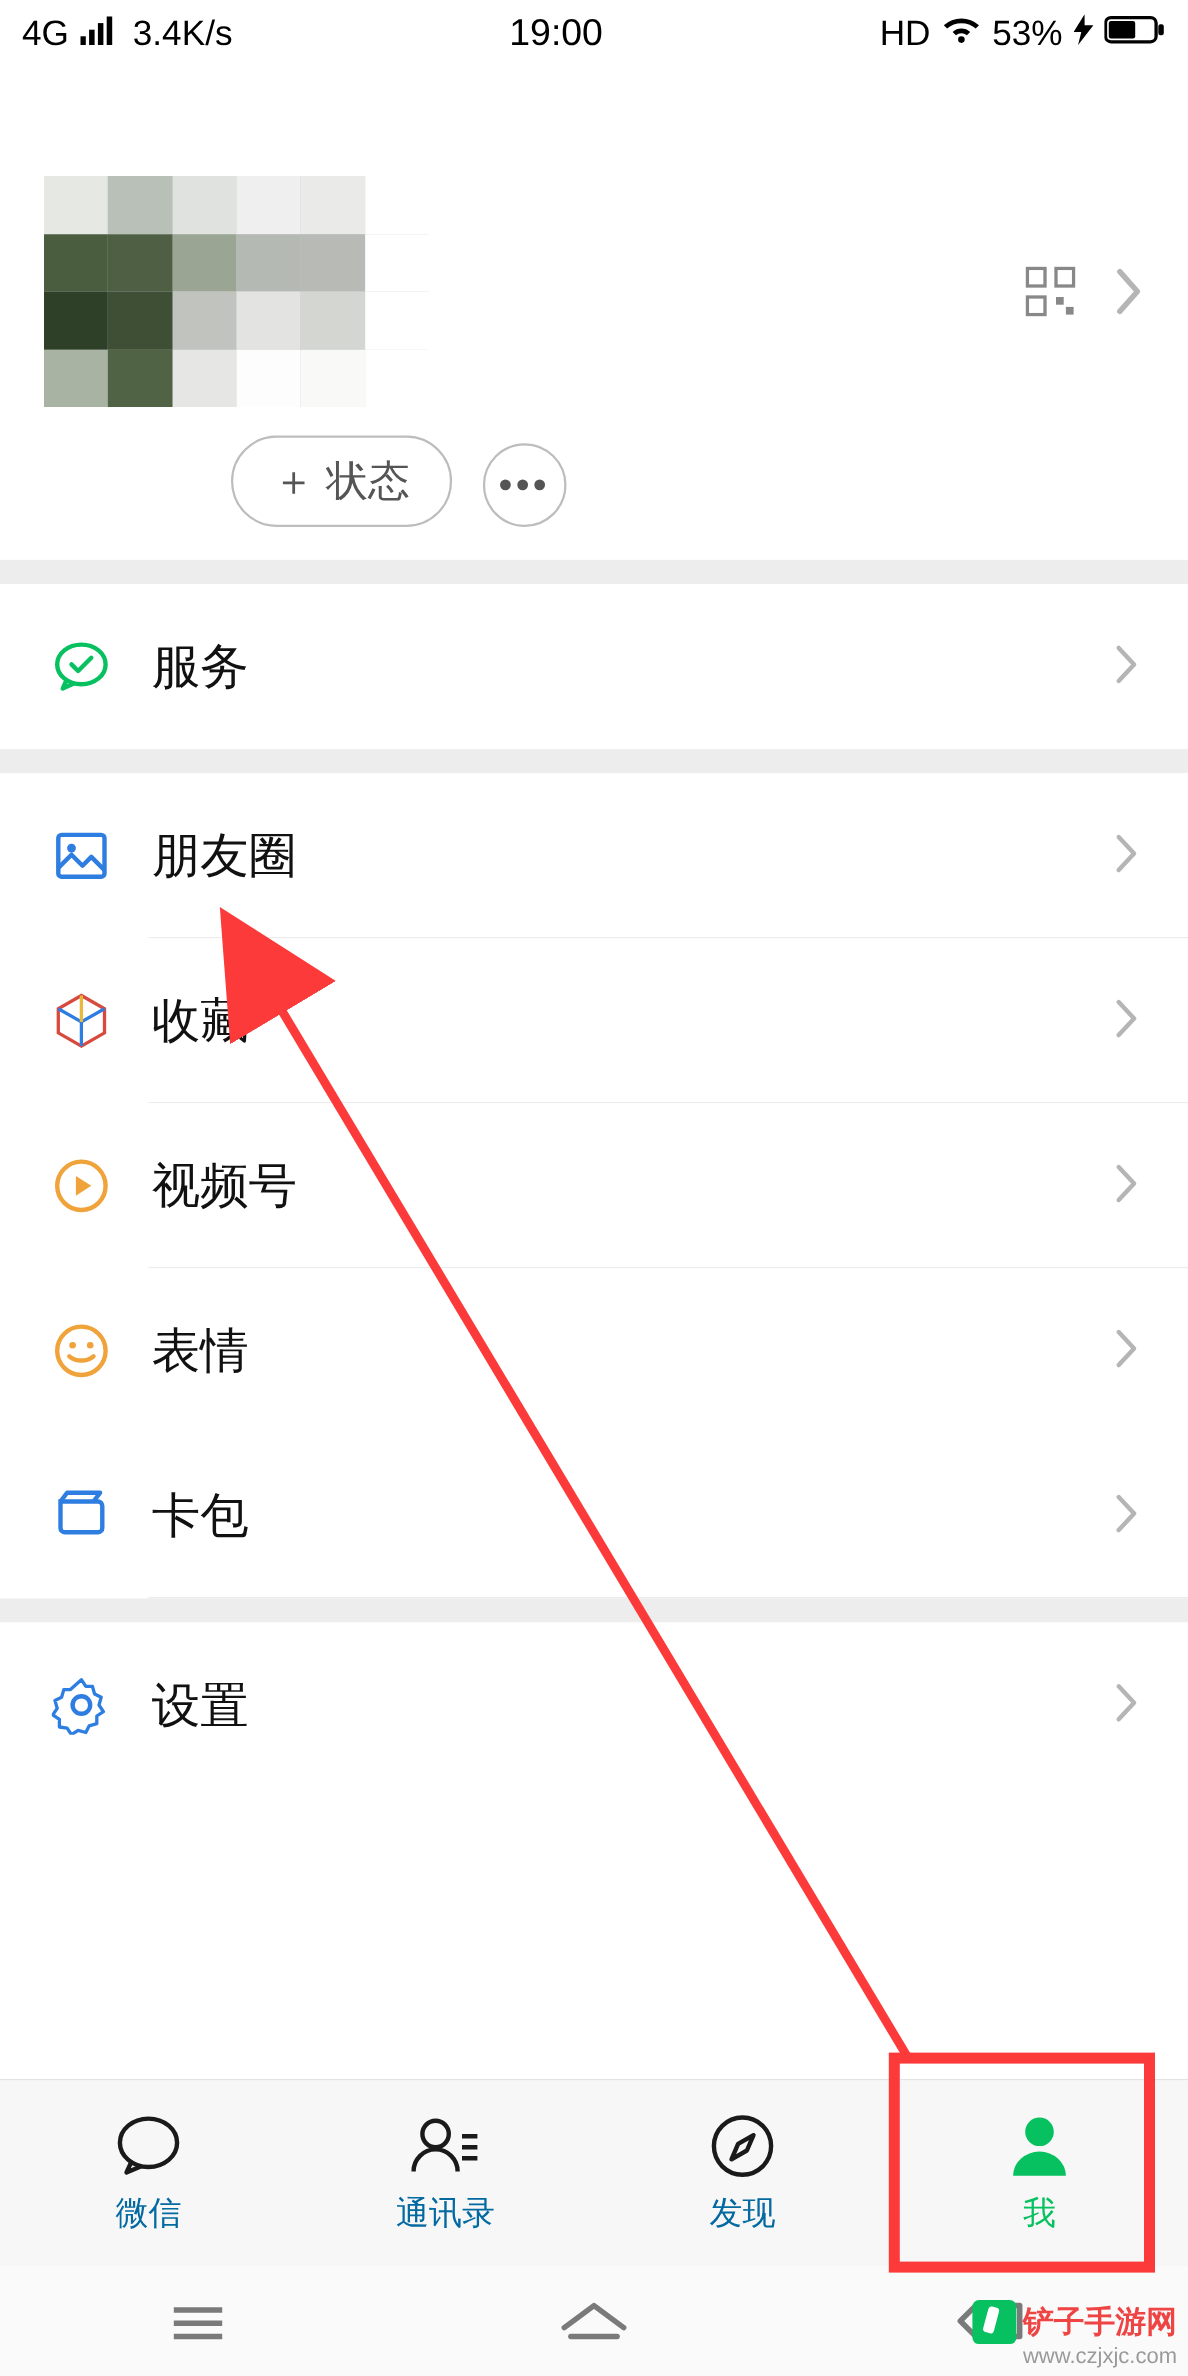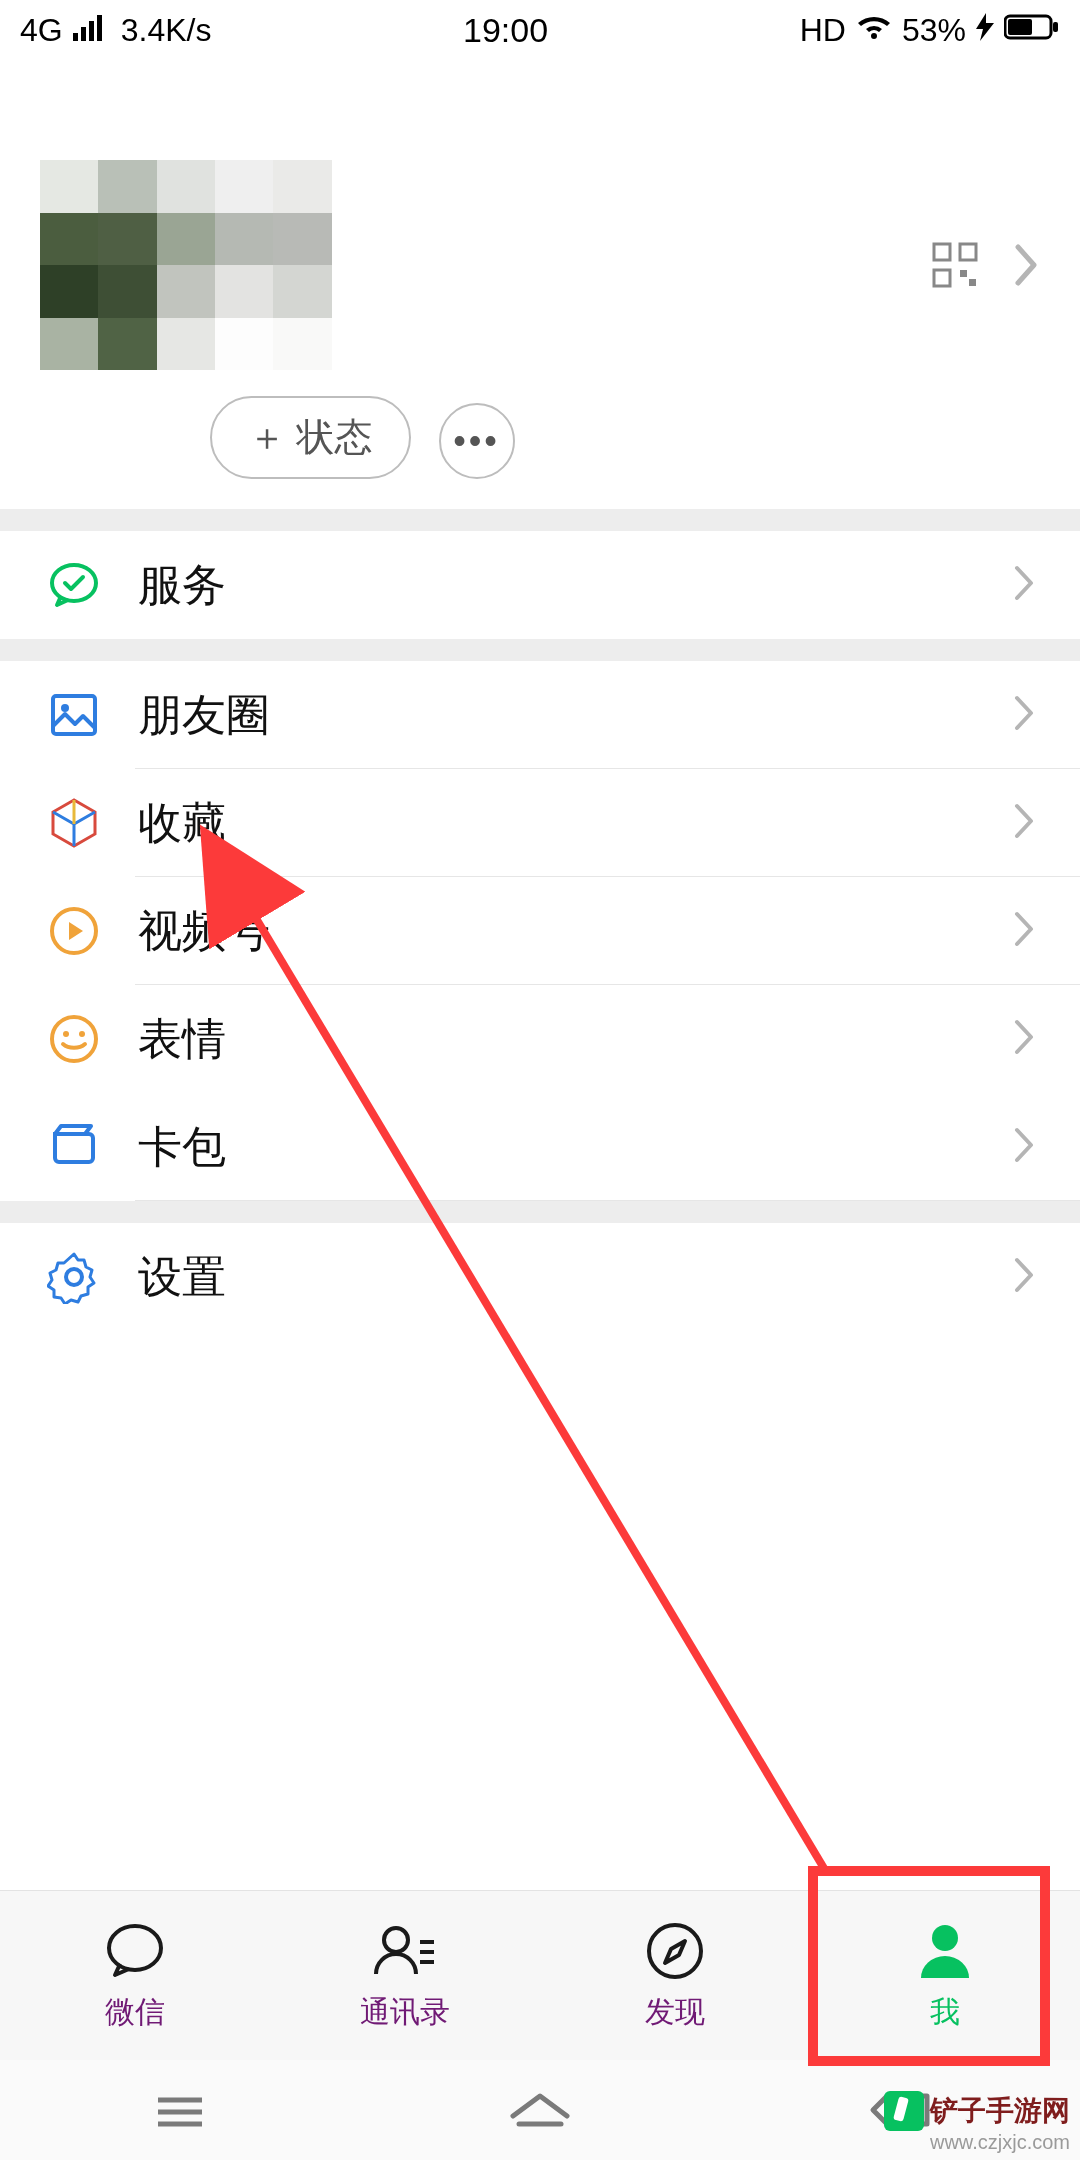--- a/index.html
+++ b/index.html
@@ -14,28 +14,28 @@
   .pixelated div:nth-child(1){background:#e5e8e3;} .pixelated div:nth-child(2){background:#b9c0b7;} .pixelated div:nth-child(3){background:#e0e2df;} .pixelated div:nth-child(4){background:#efefef;} .pixelated div:nth-child(5){background:#eaeae8;} .pixelated div:nth-child(6){background:#fff;}
   .pixelated div:nth-child(7){background:#4b5d3f;} .pixelated div:nth-child(8){background:#4f5f44;} .pixelated div:nth-child(9){background:#9aa594;} .pixelated div:nth-child(10){background:#b5b9b3;} .pixelated div:nth-child(11){background:#b8bab6;} .pixelated div:nth-child(12){background:#fff;}
   .pixelated div:nth-child(13){background:#2e4027;} .pixelated div:nth-child(14){background:#3e4f35;} .pixelated div:nth-child(15){background:#c1c4be;} .pixelated div:nth-child(16){background:#e3e3e1;} .pixelated div:nth-child(17){background:#d4d6d2;} .pixelated div:nth-child(18){background:#fff;}
   .pixelated div:nth-child(19){background:#a9b3a3;} .pixelated div:nth-child(20){background:#506345;} .pixelated div:nth-child(21){background:#e6e7e4;} .pixelated div:nth-child(22){background:#fdfdfd;} .pixelated div:nth-child(23){background:#f9f9f8;} .pixelated div:nth-child(24){background:#fff;}
   .profile-actions { display:flex; align-items:center; gap:34px; margin-left:auto; }
   .qr-icon svg, .chevron svg { display:block; }
   .status-row { display:flex; align-items:flex-end; gap:28px; margin-top:26px; padding-left:170px; }
   .status-pill { border:2px solid #bdbdbd; border-radius: 44px; padding: 14px 36px; font-size: 38px; color:#555; display:flex; align-items:center; gap:10px; }
   .more-circle { width:76px; height:76px; border:2px solid #bdbdbd; border-radius:50%; display:flex; align-items:center; justify-content:center; font-size:36px; color:#555; letter-spacing:3px; }
   .section-gap { height: 22px; background:#ededed; }
-  .menu-item { display:flex; align-items:center; height:108px; padding: 0 45px; background:#fff; position:relative; }
+  .menu-item { display:flex; align-items:center; height:150px; padding: 0 45px; background:#fff; position:relative; }
   .menu-icon { width:58px; height:58px; display:flex; align-items:center; justify-content:center; flex:0 0 58px; }
   .menu-label { font-size: 44px; color:#111; margin-left:35px; flex:1; }
   .menu-chevron { color:#b5b5b5; }
   .divider { position:absolute; bottom:0; left:135px; right:0; height:1px; background:#e6e6e6; }
   .spacer-big { flex:1; background:#fff; }
   .bottom-tabs { height:170px; display:flex; background:#f7f7f7; border-top:1px solid #e3e3e3; }
-  .tab { flex:1; display:flex; flex-direction:column; align-items:center; justify-content:center; gap:8px; font-size:30px; color:#701a75; }
+  .tab { flex:1; display:flex; flex-direction:column; align-items:center; justify-content:center; gap:8px; font-size:30px; color:#0369a1; }
   .tab.active { color:#07c160; }
   .tab-icon { width:66px; height:66px; display:flex; align-items:center; justify-content:center; }
   .nav-bar { height:100px; display:flex; align-items:center; justify-content:space-around; background:#fafafa; }
   .nav-btn { width:70px; height:50px; display:flex; align-items:center; justify-content:center; color:#666; }
   .highlight-box { position:absolute; border:10px solid #fc3a3a; pointer-events:none; }
   .arrow-overlay { position:absolute; pointer-events:none; }
   .watermark { position:absolute; bottom:0; right:0; font-size:22px; color:#888; display:flex; flex-direction:column; align-items:flex-end; padding:6px 10px; }
   .watermark .logo { display:flex; align-items:center; gap:6px; }
   .watermark .logo-sq { width:40px; height:40px; background:#07c160; border-radius:6px; position:relative; }
   .watermark .logo-sq::after{content:"";position:absolute;left:12px;top:6px;width:10px;height:24px;background:#fff;border-radius:3px;transform:rotate(15deg);}
@@ -323,16 +323,16 @@
       <marker id="ah" markerWidth="14" markerHeight="14" refX="3" refY="7" orient="auto">
         <path d="M0,0 L14,7 L0,14 z" fill="#fc3a3a"></path>
       </marker>
     </defs>
   <line x1="825" y1="1870" x2="245" y2="900" stroke="#fc3a3a" stroke-width="8" marker-end="url(#ah)"></line>
 </svg>
 
 <div class="watermark">
   <div class="logo">
     <div class="logo-sq"></div>
-    <span style="font-size:28px; font-weight:600; color:#7f1d1d;">铲子手游网</span>
+    <span style="font-size:28px; font-weight:600; color:#ef4444;">铲子手游网</span>
   </div>
   <span style="font-size:20px; color:#9a9a9a;">www.czjxjc.com</span>
 </div>
 
 </body></html>

